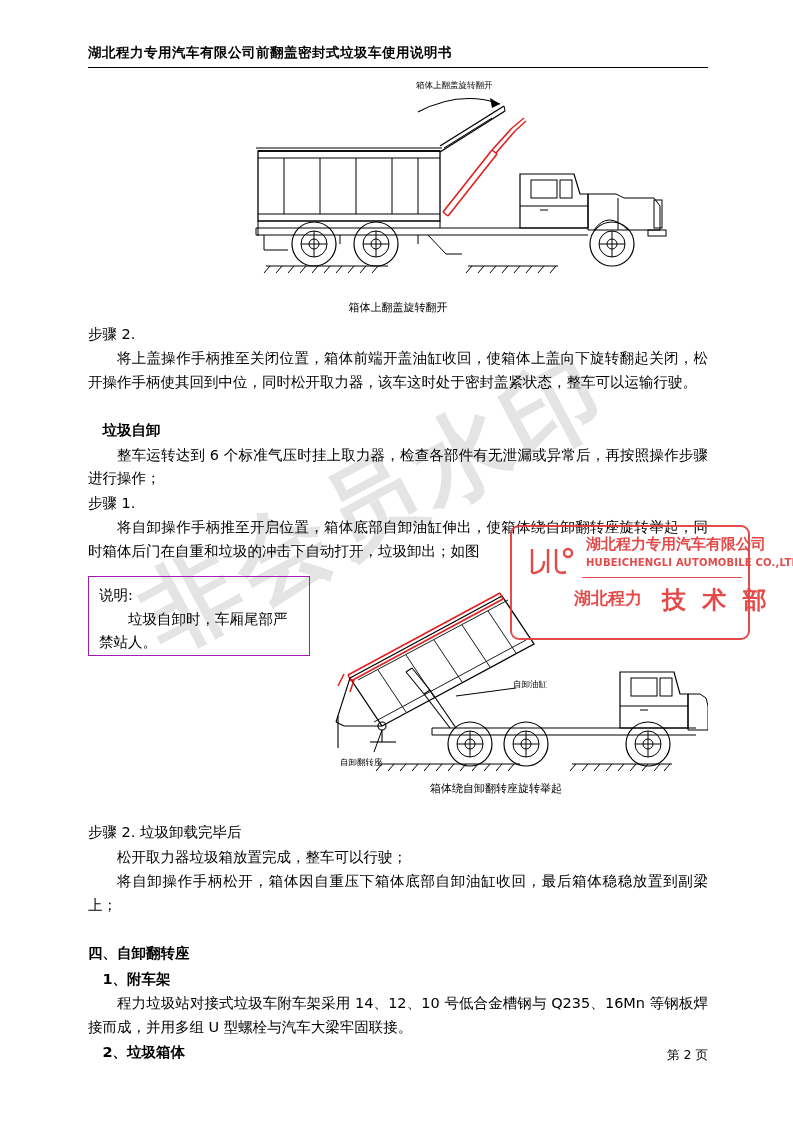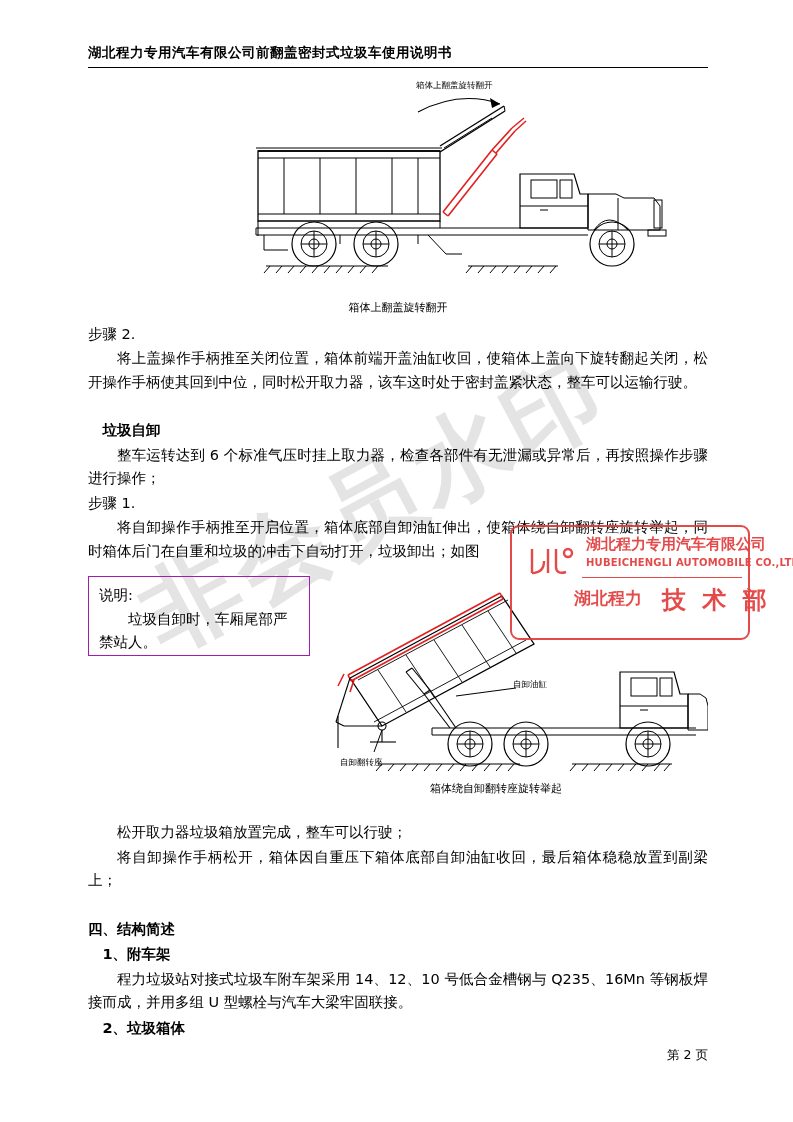--- a/index.html
+++ b/index.html
@@ -426,26 +426,27 @@
           <line x1="136" y1="120" x2="196" y2="112"></line>
           <line x1="62" y1="154" x2="54" y2="176"></line>
         </g>
       </svg>
 
       <div class="fig-label-small" style="left:425px; top:103px;">自卸油缸</div>
       <div class="fig-label-small" style="left:252px; top:181px;">自卸翻转座</div>
       <div class="fig-label-small" style="left:342px; top:205px; font-size:11px;">箱体绕自卸翻转座旋转举起</div>
     </div>
 
+    <p>步骤 2. 垃圾卸载完毕后</p>
     <p class="indent2">松开取力器垃圾箱放置完成，整车可以行驶；</p>
     <p class="indent2">将自卸操作手柄松开，箱体因自重压下箱体底部自卸油缸收回，最后箱体稳稳放置到副梁上；</p>
 
     <div class="spacer-md"></div>
 
-    <p class="sec-head">四、结构简述</p>
+    <p class="sec-head">四、自卸翻转座</p>
     <p class="sec-head indent1" style="margin-top:2px;">1、附车架</p>
     <p class="indent2">程力垃圾站对接式垃圾车附车架采用 14、12、10 号低合金槽钢与 Q235、16Mn 等钢板焊接而成，并用多组 U 型螺栓与汽车大梁牢固联接。</p>
     <p class="sec-head indent1" style="margin-top:2px;">2、垃圾箱体</p>
 
   </div>
 
   <div class="stamp">
     <svg class="logo" viewBox="0 0 58 40">
       <g stroke="#e23b3b" fill="none" stroke-width="2.4">
         <path d="M 10 8 L 10 32"></path>

